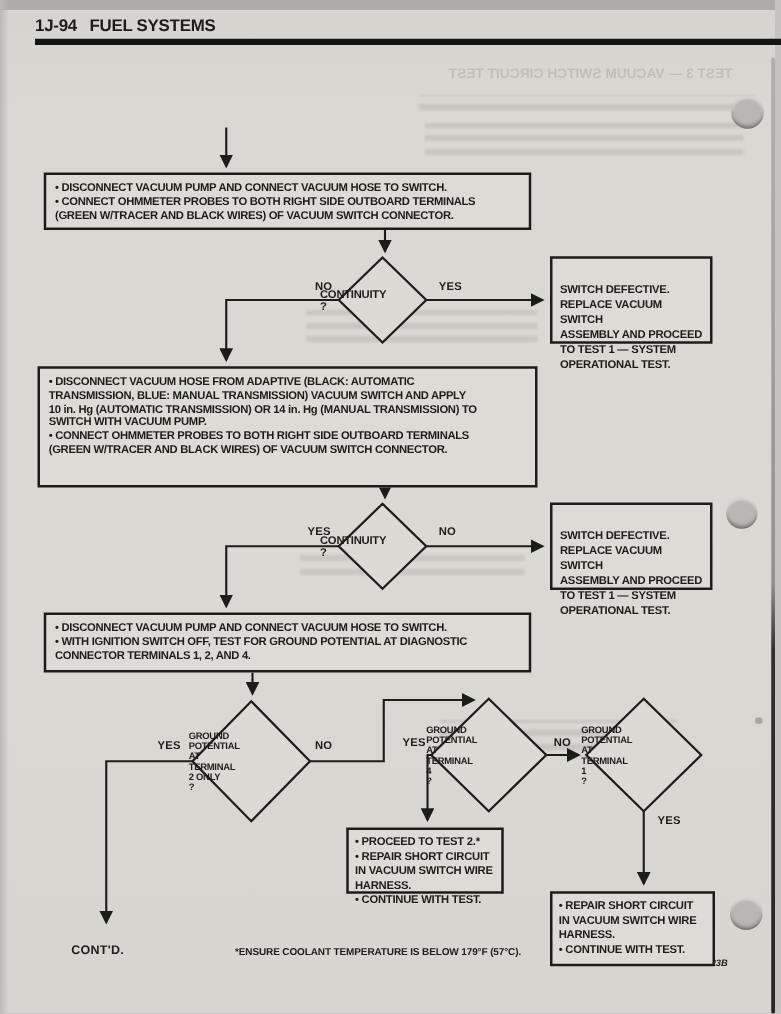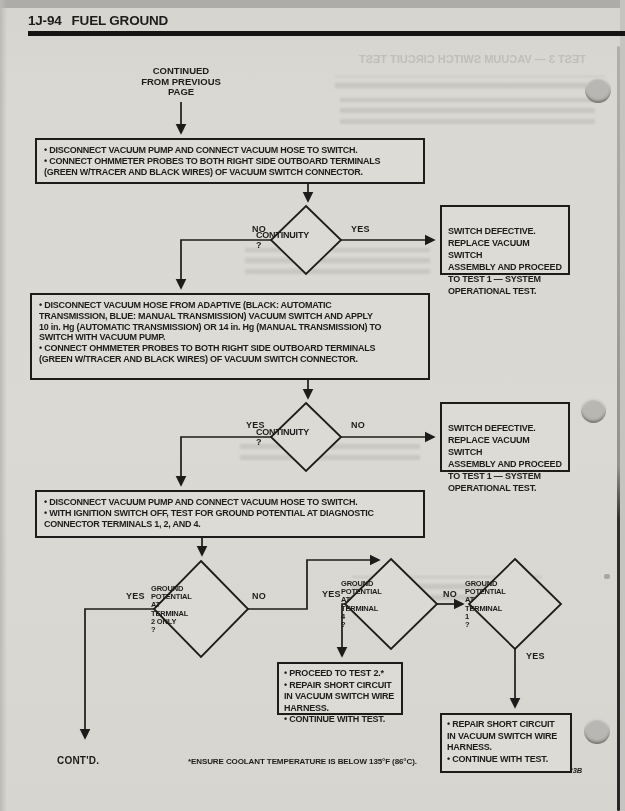--- a/index.html
+++ b/index.html
@@ -61,27 +61,24 @@
 
   <div class="ghost-heading">TEST 3 — VACUUM SWITCH CIRCUIT TEST</div>
   <div class="ghostbar" style="left:335px;top:76px;width:270px;height:12px;"></div>
   <div class="ghostbar" style="left:340px;top:98px;width:255px;height:26px;"></div>
   <div class="ghostbar" style="left:245px;top:248px;width:185px;height:26px;"></div>
   <div class="ghostbar" style="left:240px;top:440px;width:180px;height:20px;"></div>
   <div class="ghostbar" style="left:352px;top:576px;width:190px;height:24px;"></div>
 
   <div class="hdr z3">
     <span>1J-94</span>
-    <span>FUEL GROUND</span>
+    <span>FUEL SYSTEMS</span>
   </div>
   <div class="hdr-rule z3"></div>
 
-  <div class="continued z3">CONTINUED
-FROM PREVIOUS
-PAGE</div>
 
   <svg class="flow" width="625" height="811" viewBox="0 0 625 811">
     <defs>
       <marker id="arr" viewBox="0 0 10 10" refX="8.5" refY="5" markerWidth="6.5" markerHeight="6.5" orient="auto-start-reverse">
         <path d="M0,0 L10,5 L0,10 z" fill="#1c1c1a"></path>
       </marker>
     </defs>
     <g fill="none" stroke="#1c1c1a" stroke-width="1.7">
       <path d="M181,102 L181,133" marker-end="url(#arr)"></path>
       <path d="M308,184 L308,201" marker-end="url(#arr)"></path>
@@ -107,21 +104,21 @@
   </svg>
 
   <div class="pbox step" style="left:35px;top:138px;width:390px;height:46px;">• DISCONNECT VACUUM PUMP AND CONNECT VACUUM HOSE TO SWITCH.
 • CONNECT OHMMETER PROBES TO BOTH RIGHT SIDE OUTBOARD TERMINALS
 (GREEN W/TRACER AND BLACK WIRES) OF VACUUM SWITCH CONNECTOR.</div>
   <div class="pbox side" style="left:440px;top:205px;width:130px;height:70px;">SWITCH DEFECTIVE.
 REPLACE VACUUM SWITCH
 ASSEMBLY AND PROCEED
 TO TEST 1 — SYSTEM
 OPERATIONAL TEST.</div>
-  <div class="pbox step" style="left:30px;top:293px;width:400px;height:87px;">• DISCONNECT VACUUM HOSE FROM ADAPTIVE (BLACK: AUTOMATIC
+  <div class="pbox step" style="left:30px;top:293px;width:400px;height:97px;">• DISCONNECT VACUUM HOSE FROM ADAPTIVE (BLACK: AUTOMATIC
 TRANSMISSION, BLUE: MANUAL TRANSMISSION) VACUUM SWITCH AND APPLY
 10 in. Hg (AUTOMATIC TRANSMISSION) OR 14 in. Hg (MANUAL TRANSMISSION) TO
 SWITCH WITH VACUUM PUMP.
 • CONNECT OHMMETER PROBES TO BOTH RIGHT SIDE OUTBOARD TERMINALS
 (GREEN W/TRACER AND BLACK WIRES) OF VACUUM SWITCH CONNECTOR.</div>
   <div class="pbox side" style="left:440px;top:402px;width:130px;height:70px;">SWITCH DEFECTIVE.
 REPLACE VACUUM SWITCH
 ASSEMBLY AND PROCEED
 TO TEST 1 — SYSTEM
 OPERATIONAL TEST.</div>
@@ -165,21 +162,21 @@
   <div class="blabel" style="left:351px;top:224px;">YES</div>
   <div class="blabel" style="left:246px;top:420px;">YES</div>
   <div class="blabel" style="left:351px;top:420px;">NO</div>
   <div class="blabel" style="left:126px;top:591px;">YES</div>
   <div class="blabel" style="left:252px;top:591px;">NO</div>
   <div class="blabel" style="left:322px;top:589px;">YES</div>
   <div class="blabel" style="left:443px;top:589px;">NO</div>
   <div class="blabel" style="left:526px;top:651px;">YES</div>
 
   <div class="contd">CONT'D.</div>
-  <div class="footnote">*ENSURE COOLANT TEMPERATURE IS BELOW 135°F (86°C).</div>
+  <div class="footnote">*ENSURE COOLANT TEMPERATURE IS BELOW 179°F (57°C).</div>
   <div class="figcode">81223B</div>
 
   <div class="hole" style="left:585px;top:77px;width:26px;height:26px;"></div>
   <div class="hole" style="left:581px;top:398px;width:25px;height:25px;"></div>
   <div class="hole" style="left:584px;top:718px;width:26px;height:26px;"></div>
   <div class="speck" style="left:604px;top:574px;"></div>
 
   <div class="edge-top"></div>
   <div class="edge-left"></div>
   <div class="edge-right-shade"></div>

